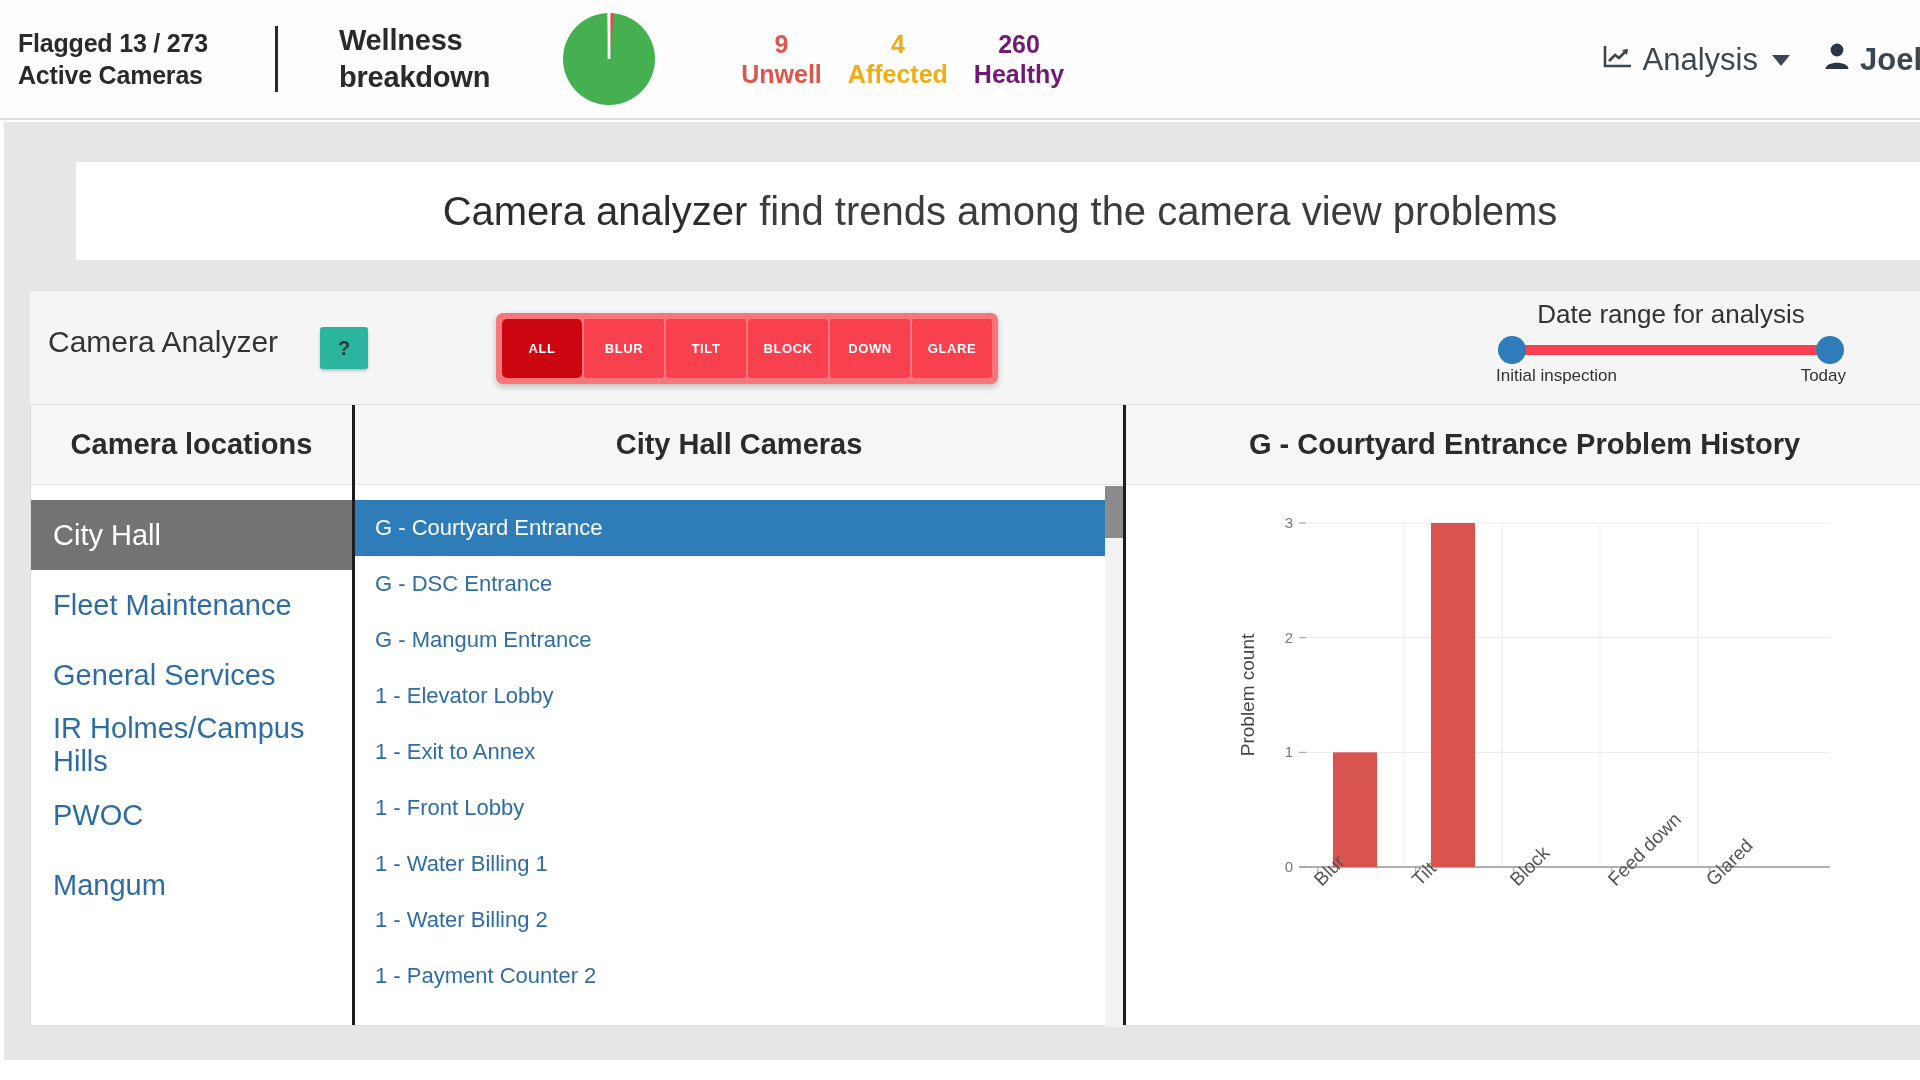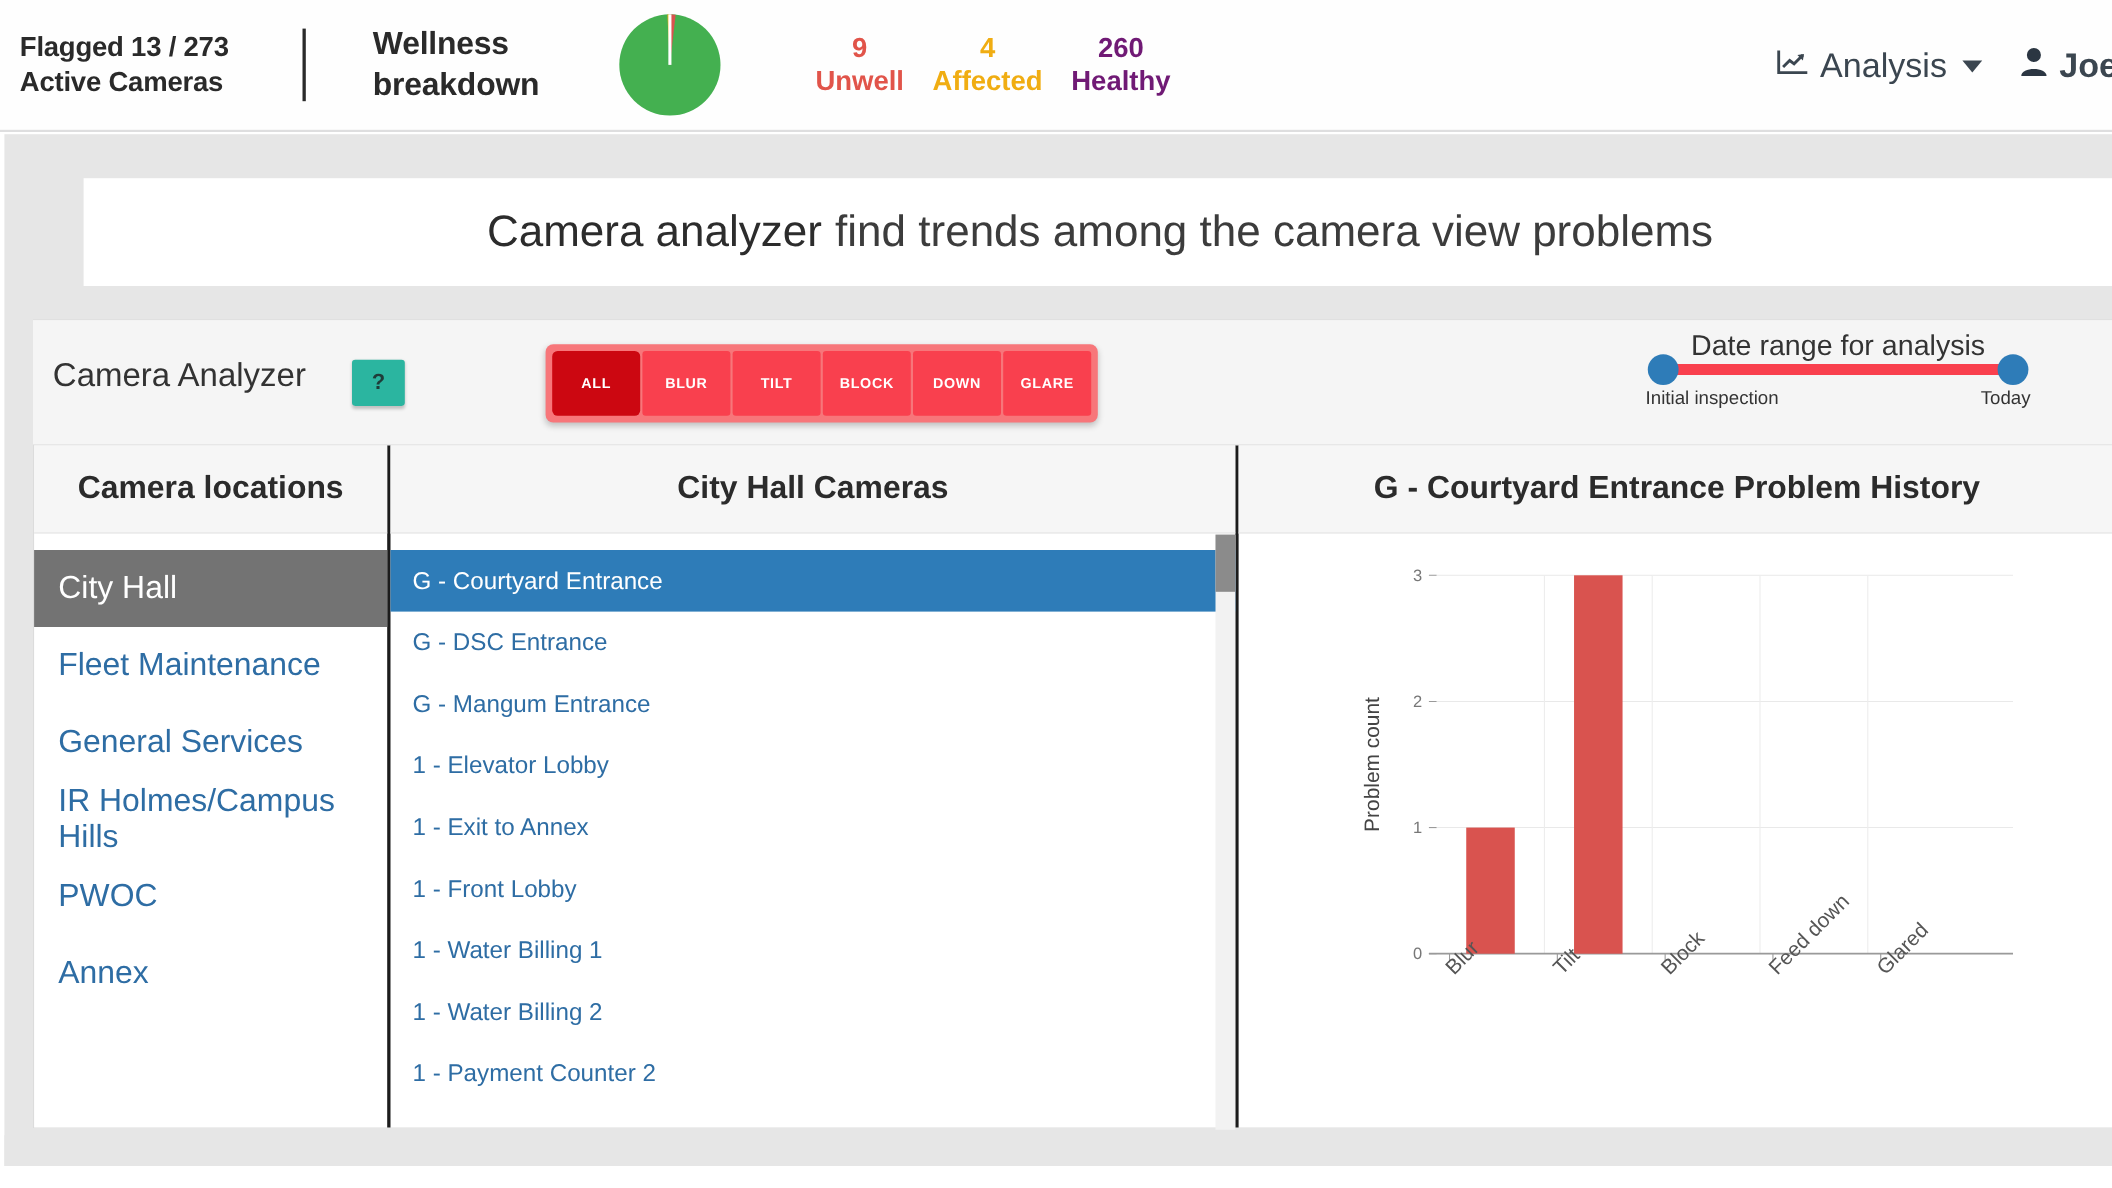--- a/index.html
+++ b/index.html
@@ -36,21 +36,21 @@
   .stats { display: flex; margin-left: 32px; }
   .stat { text-align: center; padding: 0 13px; }
   .stat .num { font-size: 25px; font-weight: bold; line-height: 1.22; }
   .stat .lbl { font-size: 25px; font-weight: bold; line-height: 1.22; }
   .stat.unwell .num, .stat.unwell .lbl { color: #e1544a; }
   .stat.affected .num, .stat.affected .lbl { color: #f0ad12; }
   .stat.healthy .num, .stat.healthy .lbl { color: #701a75; }
 
   .topbar-right {
     position: absolute; right: 0; top: 0; height: 120px;
-    display: flex; align-items: center; padding-right: 0;
+    display: flex; align-items: center; padding-right: 12px;
   }
   .nav-item {
     display: flex; align-items: center; gap: 10px;
     font-size: 31px; color: #3b4650; font-weight: normal;
     margin-right: 34px; white-space: nowrap;
   }
   .nav-item.user { margin-right: -14px; font-weight: bold; }
   .caret {
     width: 0; height: 0; margin-left: 4px;
     border-left: 9px solid transparent;
@@ -115,21 +115,21 @@
     cursor: pointer;
     display: flex; align-items: center; justify-content: center;
   }
   .filter-btn.active { background: #cc0711; border-radius: 5px; }
 
   .daterange {
     position: absolute; right: 78px; top: 8px;
     width: 350px; text-align: center;
   }
   .daterange .dr-title {
-    font-size: 26px; color: #333; 
+    font-size: 26px; color: #333; margin-bottom: 14px;
   }
   .slider {
     position: relative; width: 334px; height: 12px;
     margin: 0 auto;
   }
   .slider .track {
     position: absolute; left: 8px; right: 8px; top: 1px;
     height: 10px; background: #f9404e; border-radius: 6px;
   }
   .slider .knob {
@@ -304,21 +304,21 @@
   <div class="panels">
 
     <div class="panel panel-locations">
       <div class="panel-head">Camera locations</div>
       <div class="list">
         <div class="list-item loc-item selected">City Hall</div>
         <div class="list-item loc-item">Fleet Maintenance</div>
         <div class="list-item loc-item">General Services</div>
         <div class="list-item loc-item">IR Holmes/Campus Hills</div>
         <div class="list-item loc-item">PWOC</div>
-        <div class="list-item loc-item">Annex</div>
+        <div class="list-item loc-item">Mangum</div>
       </div>
     </div>
 
     <div class="panel panel-cameras">
       <div class="panel-head">City Hall Cameras</div>
       <div class="list">
         <div class="list-item cam-item selected">G - Courtyard Entrance</div>
         <div class="list-item cam-item">G - DSC Entrance</div>
         <div class="list-item cam-item">G - Mangum Entrance</div>
         <div class="list-item cam-item">1 - Elevator Lobby</div>

